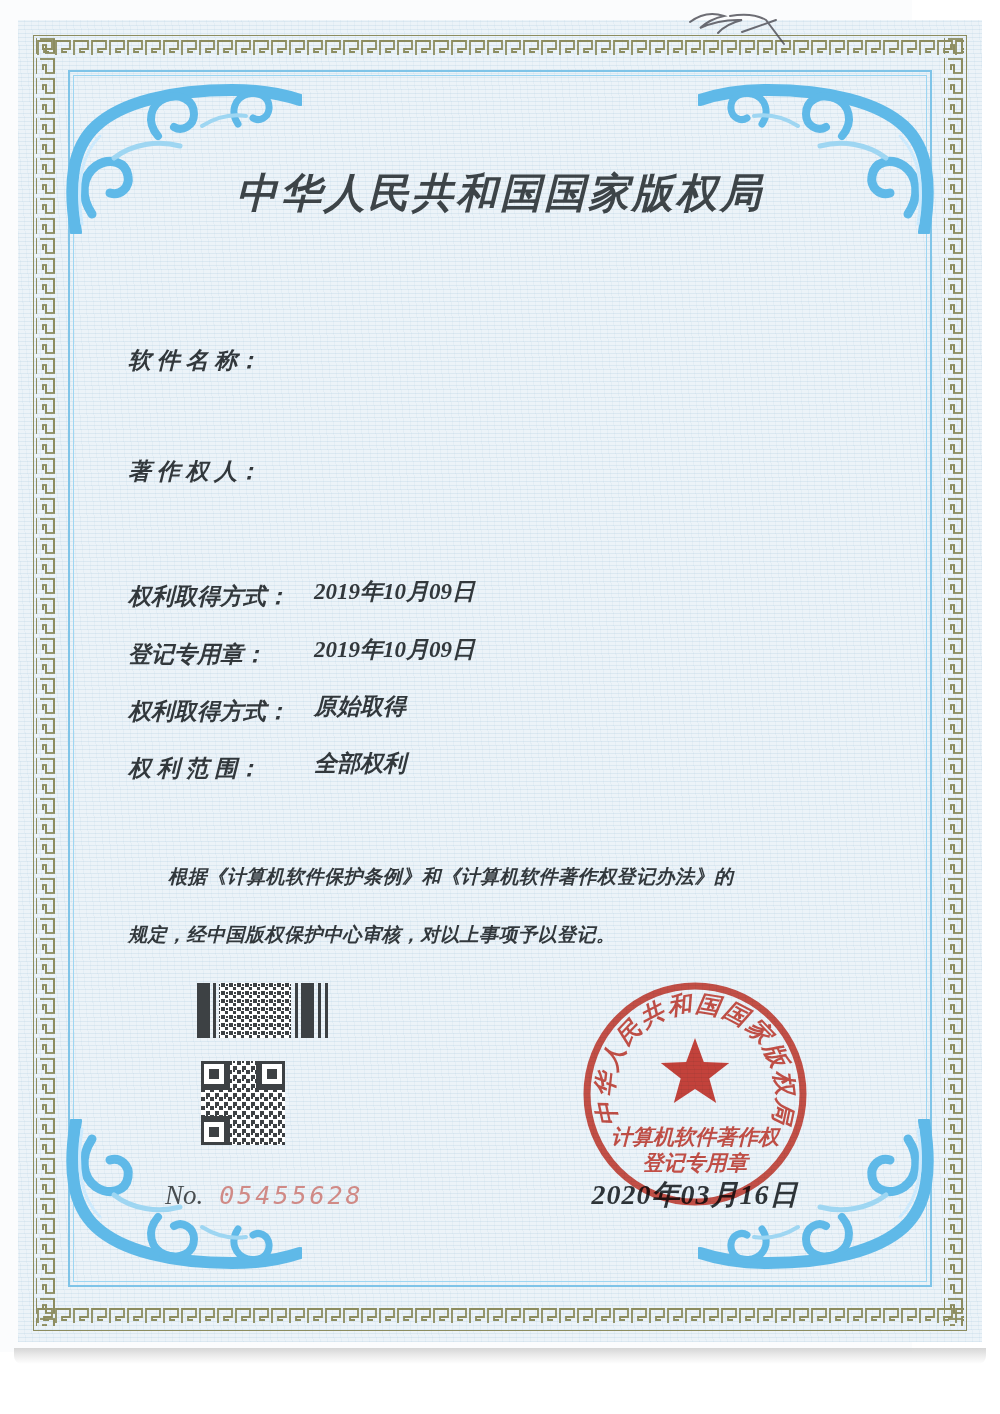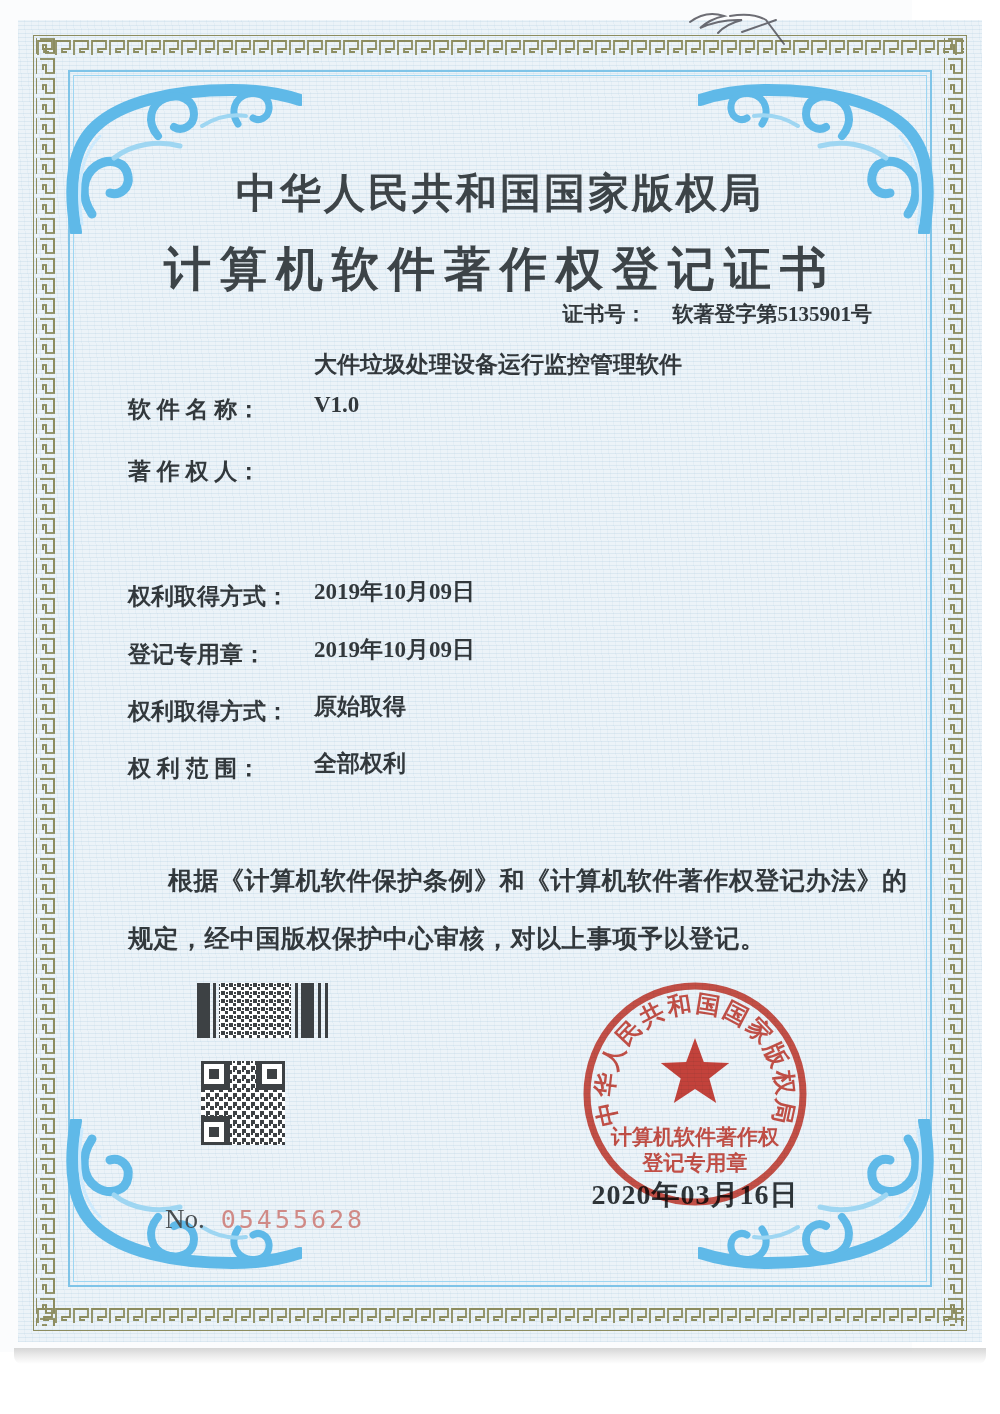--- a/index.html
+++ b/index.html
@@ -19,20 +19,21 @@
   html,body{background:#ffffff;}
   body{
     width:1000px;height:1414px;position:relative;overflow:hidden;
     font-family:"Liberation Serif","DejaVu Serif",serif;
     color:var(--ink);
   }
   
   .paper{
     position:absolute;left:0;top:0;width:912px;height:1352px;
     background:var(--paper-bg);
+    font-style:italic;
   }
   .guilloche{
     position:absolute;left:18px;top:20px;width:964px;height:1322px;
     background:
       repeating-linear-gradient(0deg, rgba(150,190,215,.20) 0 1px, rgba(255,255,255,0) 1px 4px),
       repeating-linear-gradient(86deg, rgba(150,190,215,.10) 0 1px, rgba(255,255,255,0) 1px 7px),
       var(--guilloche-base);
   }
   .paper-edge{
     position:absolute;left:14px;top:1348px;width:972px;height:16px;
@@ -77,30 +78,30 @@
   
   .field-row{
     position:absolute;left:128px;width:760px;display:flex;align-items:flex-end;
     font-size:23px;font-weight:bold;color:var(--ink);
   }
   .flabel{flex:0 0 168px;white-space:pre;}
   .fvalue{margin-left:18px;line-height:40px;}
   .fvalue .second-line{display:block;}
   
   .statement-line{
-    position:absolute;width:770px;font-size:25px;font-weight:bold;color:var(--ink);
+    position:absolute;width:770px;font-size:19px;font-weight:bold;color:var(--ink);
     letter-spacing:.5px;
   }
   .statement-1{left:168px;top:864px;}
   .statement-2{left:128px;top:922px;}
   
   .barcode{position:absolute;left:197px;top:983px;}
   .qrcode{position:absolute;left:201px;top:1061px;}
   
-  .serial-line{position:absolute;left:165px;top:1180px;font-size:27px;color:var(--ink-soft);margin-top:24px;}
+  .serial-line{position:absolute;left:165px;top:1180px;font-size:27px;color:var(--ink-soft);}
   .serial-number{
     font-family:"DejaVu Sans Mono","Liberation Mono",monospace;
     font-size:25px;color:var(--serial-pink);letter-spacing:3px;margin-left:16px;
   }
   .issue-date{
     position:absolute;left:495px;top:1176px;width:400px;text-align:center;
     font-size:28px;font-weight:bold;color:#2e3438;letter-spacing:1px;
   }
   .seal{position:absolute;left:575px;top:976px;mix-blend-mode:multiply;opacity:.92;}
   .handwriting{position:absolute;left:672px;top:2px;opacity:.8;}
@@ -203,27 +204,24 @@
     <svg width="130" height="48" viewBox="0 0 130 48">
       <g fill="none" stroke="#4a4a52" stroke-width="2" stroke-linecap="round">
         <path d="M18,20 q16,-12 34,-6 q-14,3 -24,12 q20,-9 42,-8 q-16,4 -24,13"></path>
         <path d="M58,14 q22,-4 36,4 l18,24"></path>
         <path d="M70,30 l34,-12"></path>
       </g>
     </svg>
   </div>
 
   <div class="issuer-title">中华人民共和国国家版权局</div>
-  <div class="doc-title">计算机软件著作权登记证书</div>
-
-  <div class="cert-no-line"><span>证书号：</span><span class="gap"></span><span>软著登字第5135901号</span></div>
+
 
   <div class="field-row" style="top:345px">
     <span class="flabel">软 件 名 称：</span>
-    <span class="fvalue"><span>大件垃圾处理设备运行监控管理软件</span><span class="second-line">V1.0</span></span>
   </div>
   <div class="field-row" style="top:456px">
     <span class="flabel">著 作 权 人：</span>
   </div>
   <div class="field-row" style="top:572px">
     <span class="flabel">权利取得方式：</span>
     <span class="fvalue">2019年10月09日</span>
   </div>
   <div class="field-row" style="top:630px">
     <span class="flabel">登记专用章：</span>

